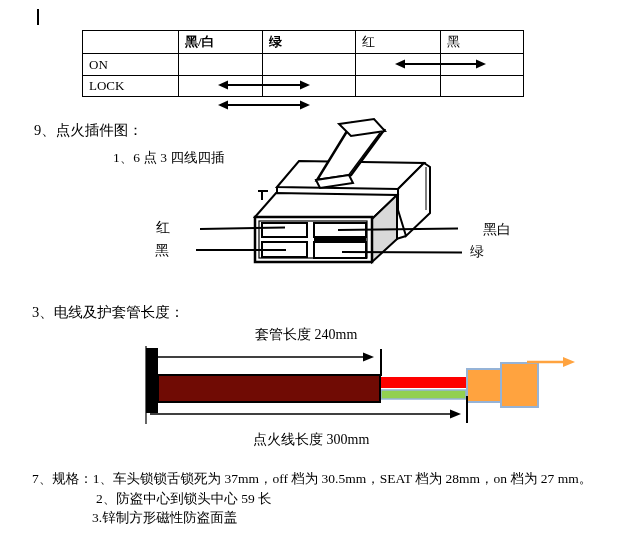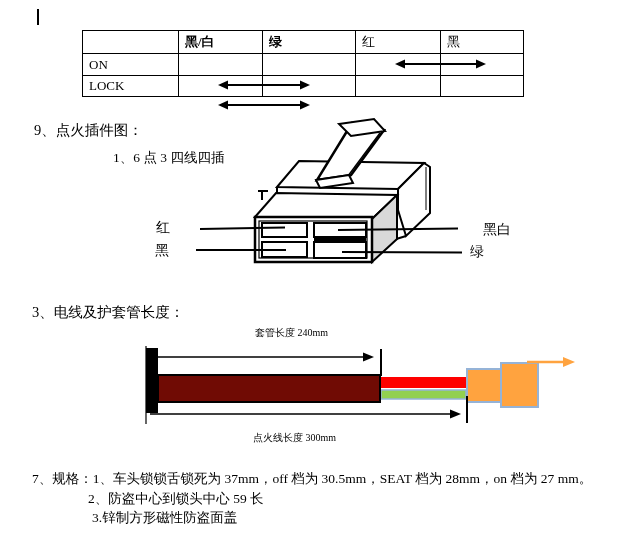--- a/index.html
+++ b/index.html
@@ -5,21 +5,21 @@
   html,body{margin:0;padding:0;}
   body{
     width:617px;height:552px;position:relative;background:#ffffff;
     font-family:"Liberation Serif","DejaVu Serif",serif;
     color:#000;overflow:hidden;
   }
   .abs{position:absolute;white-space:nowrap;}
   .h1{font-size:14.5px;}
   .sub{font-size:13.5px;}
   .lbl{font-size:14px;}
-  .caption{font-size:10px;}
+  .caption{font-size:14px;}
   .spec{font-size:13.5px;}
   
   .tbl{
     position:absolute;left:82px;top:30px;
     border-collapse:collapse;table-layout:fixed;
     font-size:13px;
   }
   .tbl td,.tbl th{
     border:1px solid #000;padding:0 0 0 6px;margin:16px;
     text-align:left;font-weight:normal;vertical-align:middle;
@@ -74,21 +74,21 @@
 <div class="abs lbl" style="left:463px;top:221px;margin-left:20px;">黑白</div>
 <div class="abs lbl" style="left:470px;top:243px;">绿</div>
 
 <div class="abs h1" style="left:32px;top:303px;text-align:center;">3、电线及护套管长度：</div>
 <div class="abs caption" style="left:255px;top:326px;">套管长度 240mm</div>
 <div class="abs caption" style="left:253px;top:431px;">点火线长度 300mm</div>
 
 <div class="abs spec" style="left:32px;top:470px;">
   <span>7、规格：</span><span>1、车头锁锁舌锁死为 37mm，off 档为 30.5mm，SEAT 档为 28mm，on 档为 27 mm。</span>
 </div>
-<div class="abs spec" style="left:88px;top:490px;">2、防盗中心到锁头中心 59 长</div>
+<div class="abs spec" style="left:96px;top:490px;">2、防盗中心到锁头中心 59 长</div>
 <div class="abs spec" style="left:92px;top:509px;">3.锌制方形磁性防盗面盖</div>
 
 <svg class="overlay" width="617" height="552" viewBox="0 0 617 552">
 
   <g>
     <line x1="404" y1="64" x2="477" y2="64" stroke="#000" stroke-width="2"></line>
     <polygon points="395,64 405,59.5 405,68.5" fill="#000"></polygon>
     <polygon points="486,64 476,59.5 476,68.5" fill="#000"></polygon>
   </g>
   <g>

